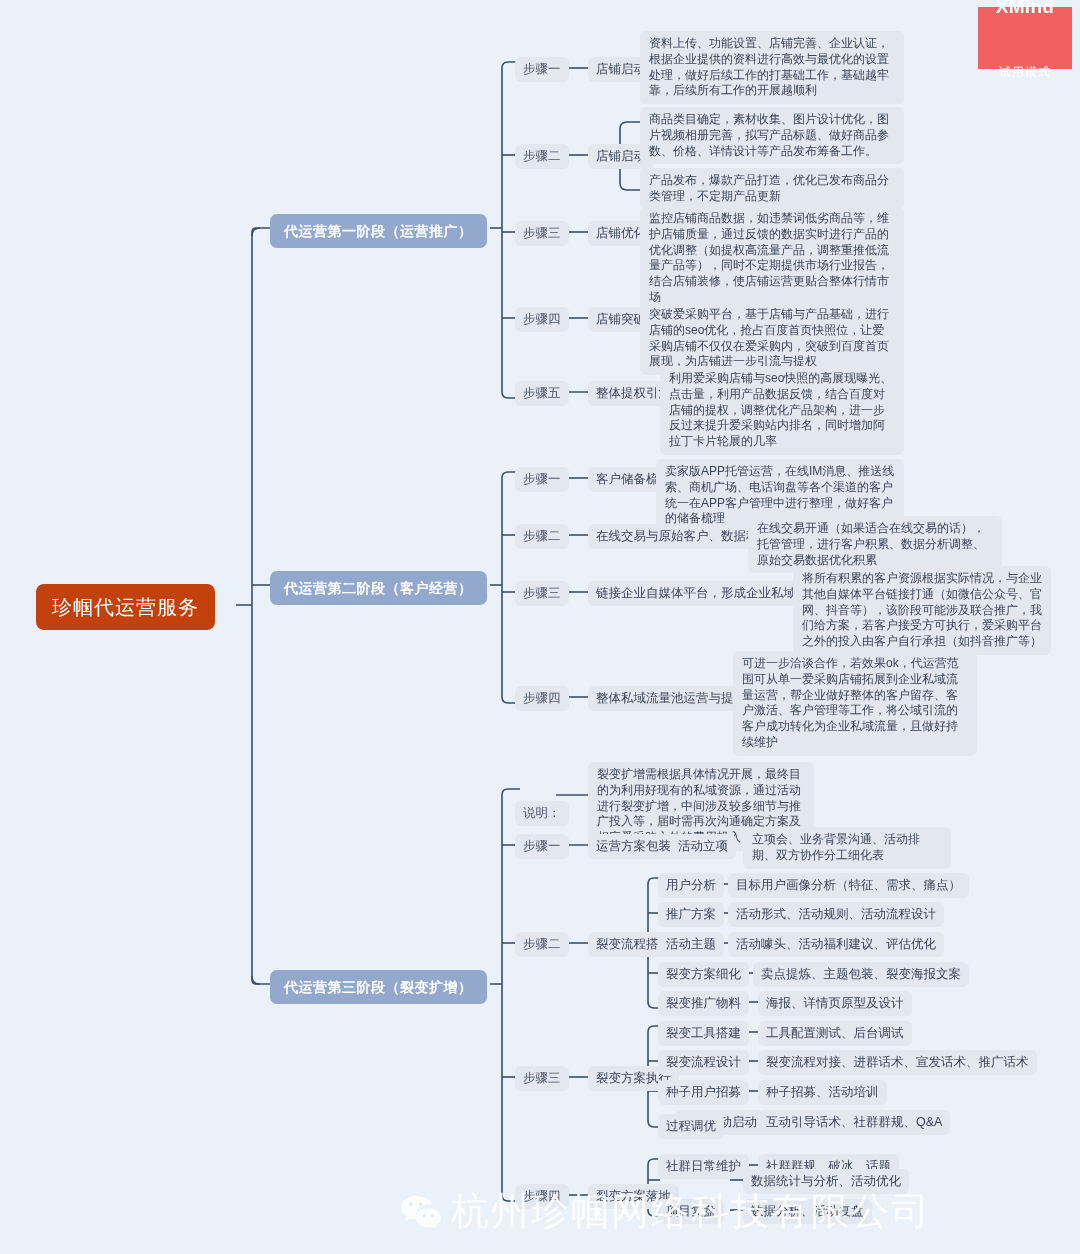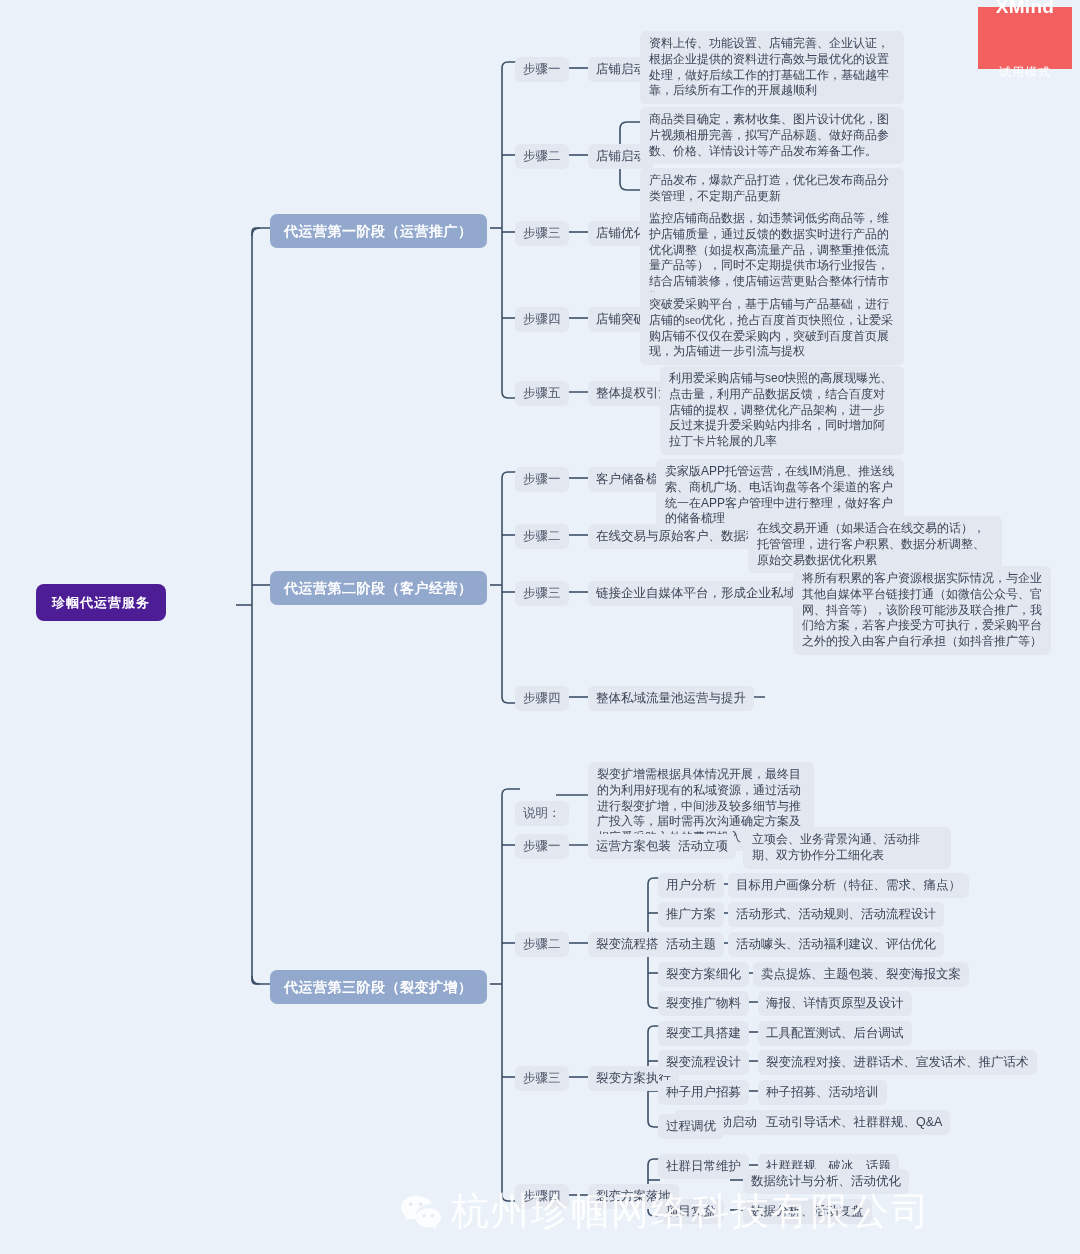--- a/index.html
+++ b/index.html
@@ -18,22 +18,22 @@
   .node { position:absolute; display:flex; align-items:center; }
   .box {
     border-radius:6px;
     padding:3px 8px;
     line-height:1.32;
     white-space:pre-wrap;
   }
 
   
   .root .box {
-    background:#4c1d95; color:#ffffff;
-    font-size:13px; font-weight:bold;
+    background:#c2410c; color:#ffffff;
+    font-size:20px; font-weight:normal;
     border-radius:8px;
     padding:10px 16px;
     letter-spacing:1px;
   }
   
   .stage .box {
     background:#93a8cd; color:#ffffff;
     font-size:14px; font-weight:bold;
     border-radius:7px;
     padding:8px 14px;
@@ -238,21 +238,21 @@
   <div class="node detail" style="left:640px; top:206px; width:264px;">
     <div class="box">监控店铺商品数据，如违禁词低劣商品等，维护店铺质量，通过反馈的数据实时进行产品的优化调整（如提权高流量产品，调整重推低流量产品等），同时不定期提供市场行业报告，结合店铺装修，使店铺运营更贴合整体行情市场</div>
     </div>
 
   <div class="node step" style="left:515px; top:307px;">
     <div class="box">步骤四</div>
     </div>
   <div class="node topic" style="left:588px; top:307px;">
     <div class="box">店铺突破</div>
     </div>
-  <div class="node detail" style="left:640px; top:292px; width:264px;font-family:Liberation Serif, serif;">
+  <div class="node detail" style="left:640px; top:302px; width:264px;">
     <div class="box">突破爱采购平台，基于店铺与产品基础，进行店铺的seo优化，抢占百度首页快照位，让爱采购店铺不仅仅在爱采购内，突破到百度首页展现，为店铺进一步引流与提权</div>
     </div>
 
   <div class="node step" style="left:515px; top:381px;">
     <div class="box">步骤五</div>
     </div>
   <div class="node topic" style="left:588px; top:381px;">
     <div class="box">整体提权引流</div>
     </div>
   <div class="node detail" style="left:660px; top:366px; width:244px;">
@@ -291,20 +291,23 @@
     </div>
   <div class="node detail" style="left:793px; top:566px; width:258px;">
     <div class="box">将所有积累的客户资源根据实际情况，与企业其他自媒体平台链接打通（如微信公众号、官网、抖音等），该阶段可能涉及联合推广，我们给方案，若客户接受方可执行，爱采购平台之外的投入由客户自行承担（如抖音推广等）</div>
     </div>
 
   <div class="node step" style="left:515px; top:686px;">
     <div class="box">步骤四</div>
     </div>
   <div class="node topic" style="left:588px; top:686px;">
     <div class="box">整体私域流量池运营与提升</div>
+    </div>
+  <div class="node detail" style="left:733px; top:651px; width:244px;">
+    <div class="box">可进一步洽谈合作，若效果ok，代运营范围可从单一爱采购店铺拓展到企业私域流量运营，帮企业做好整体的客户留存、客户激活、客户管理等工作，将公域引流的客户成功转化为企业私域流量，且做好持续维护</div>
     </div>
 
   <div class="node stage" style="left:270px; top:970px;">
     <div class="box">代运营第三阶段（裂变扩增）</div>
   </div>
 
   <div class="node step" style="left:515px; top:784px;margin-top:17px;">
     <div class="box">说明：</div>
     </div>
   <div class="node detail" style="left:588px; top:762px; width:226px;">

